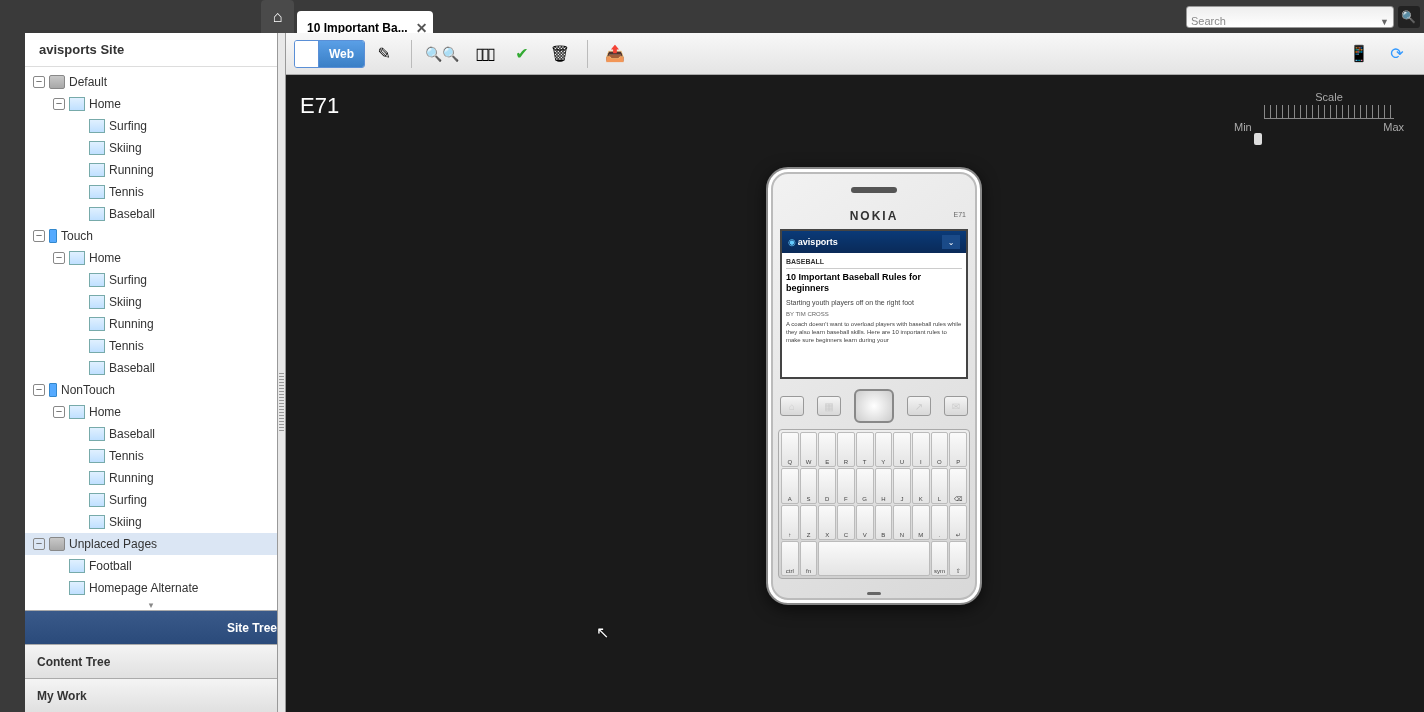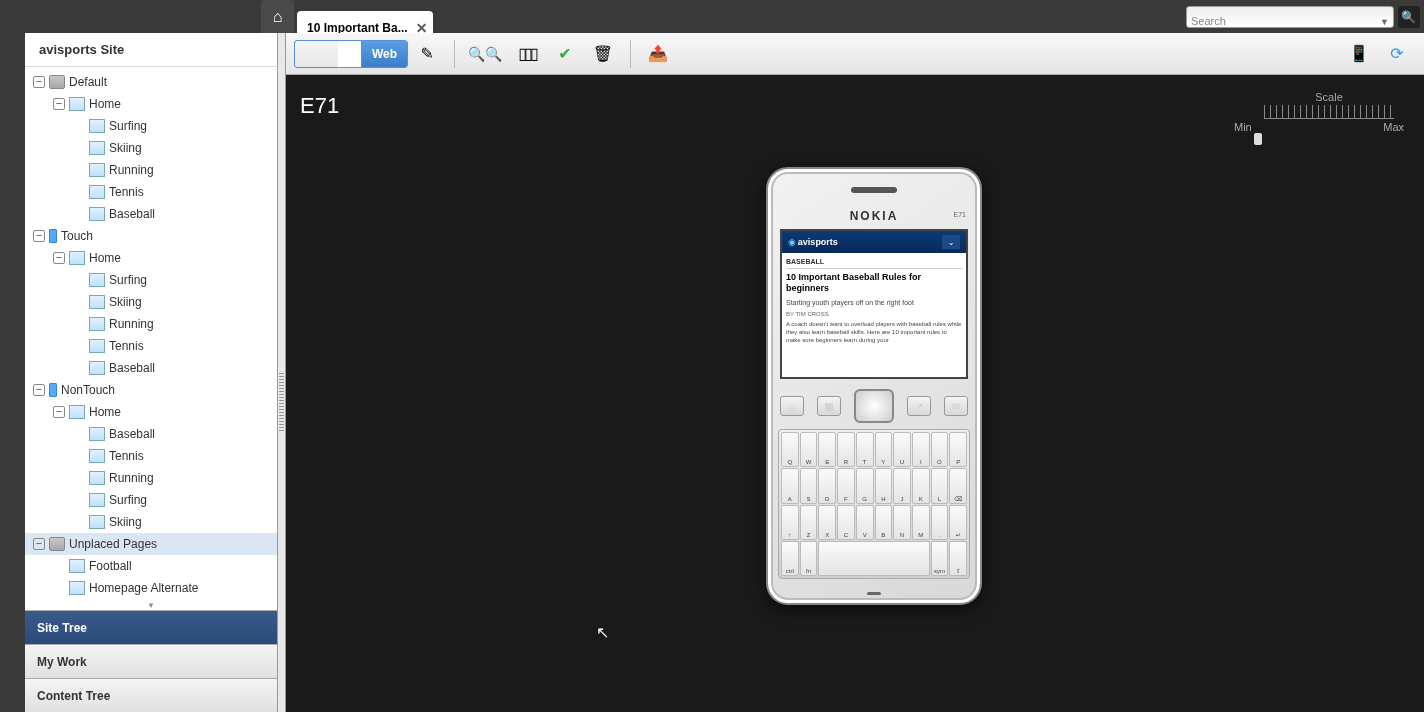--- a/index.html
+++ b/index.html
@@ -31,27 +31,27 @@
 .tw { width: 12px; height: 12px; border: 1px solid #888; border-radius: 2px; font-size: 11px; line-height: 9px; text-align: center; color: #555; margin-right: 4px; cursor: pointer; flex-shrink: 0; }
 .tw.blank { border: none; }
 .t-ind { display: inline-block; flex-shrink: 0; }
 .t-icon { width: 16px; height: 14px; margin-right: 4px; flex-shrink: 0; display: inline-flex; align-items: center; justify-content: center; }
 .t-icon.folder { background: linear-gradient(#c8c8c8,#a8a8a8); border: 1px solid #888; border-radius: 2px; }
 .t-icon.page { background: linear-gradient(#e0f0ff,#c0e0ff); border: 1px solid #7aa; }
 .t-icon.device { width: 8px; height: 14px; background: #5af; border: 1px solid #38c; border-radius: 1px; }
 .tree-bottom-arrow { text-align: center; font-size: 9px; color: #888; height: 10px; }
 .sb-panels { }
 .sb-panel { height: 34px; line-height: 34px; padding-left: 12px; font-size: 12px; font-weight: bold; border-top: 1px solid #aaa; cursor: pointer; }
-.sb-panel.active { background: linear-gradient(#3a5a8a,#2a4a7a); color: #fff; }
+.sb-panel.active { background: linear-gradient(#3a5a8a,#2a4a7a); color: #fff; text-align: right; }
 .sb-panel.inactive { background: linear-gradient(#f4f4f4,#e0e0e0); color: #333; }
 
 
 .toolbar { height: 42px; background: linear-gradient(#f8f8f8,#e4e4e4); border-bottom: 1px solid #aaa; display: flex; align-items: center; padding: 0 8px; }
 .tb-btn { height: 30px; min-width: 30px; margin: 0 4px; border: 1px solid transparent; border-radius: 4px; display: flex; align-items: center; justify-content: center; cursor: pointer; font-size: 16px; }
-.tb-web { display: flex; border: 1px solid #5a8fd6; border-radius: 3px; overflow: hidden; height: 28px; padding-left: 43px; }
+.tb-web { display: flex; border: 1px solid #5a8fd6; border-radius: 3px; overflow: hidden; height: 28px; }
 .tb-web .sq { width: 24px; background: #fff; border-right: 1px solid #5a8fd6; }
 .tb-web .lab { background: linear-gradient(#5a9fe6,#3a7fc6); color: #fff; font-size: 12px; font-weight: bold; padding: 0 10px; line-height: 26px; }
 .tb-sep { width: 1px; height: 28px; background: #bbb; margin: 0 8px; }
 .tb-spacer { flex: 1; }
 
 
 .preview { flex: 1; background: #1a1a1a; background-image: radial-gradient(#2a2a2a 0.5px, transparent 0.5px); background-size: 4px 4px; position: relative; color: #ccc; border-radius: 29px; }
 .pv-header { position: absolute; left: 14px; top: 18px; }
 .pv-header h1 { color: #fff; font-size: 22px; font-weight: normal; margin-bottom: 8px; }
 .pv-meta { font-size: 11px; color: #888; line-height: 16px; }
@@ -258,22 +258,22 @@
         <div class="tree-row">
           <span class="t-ind" style="width: 20px;"></span>
           <span class="tw blank"></span>
           <span class="t-icon page"></span>
           <span>Homepage Alternate</span>
         </div>
       </div>
     <div class="tree-bottom-arrow">▾</div>
     <div class="sb-panels">
       <div class="sb-panel active">Site Tree</div>
+      <div class="sb-panel inactive">Content Tree</div>
       <div class="sb-panel inactive">My Work</div>
-      <div class="sb-panel inactive">Content Tree</div>
     </div>
   </div>
   <div class="collapse-strip">
       <div class="g"></div>
     </div>
 
   <div class="content">
 
     <div class="toolbar">
       <div class="tb-web">

